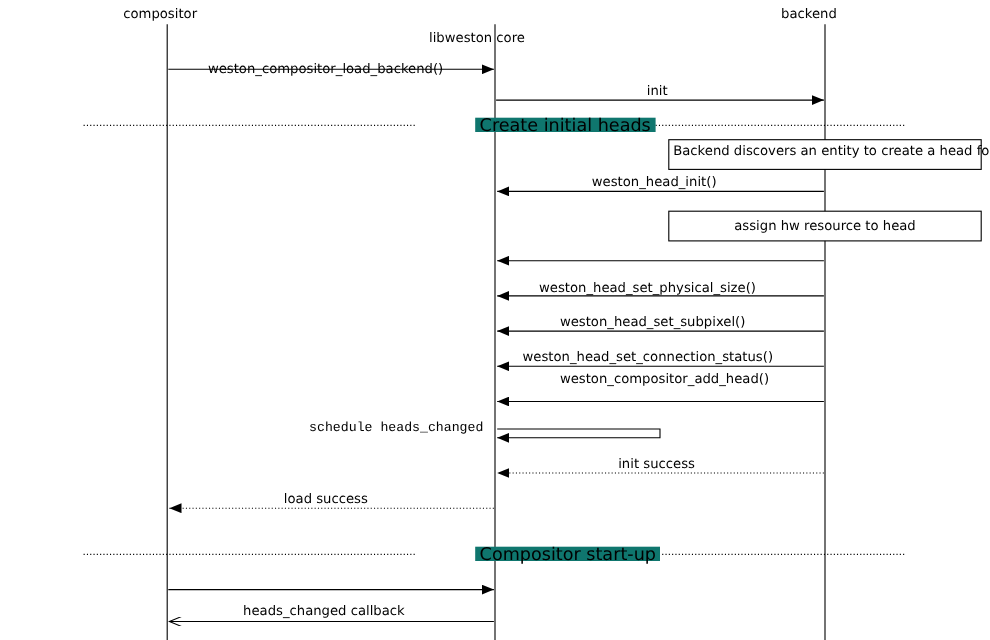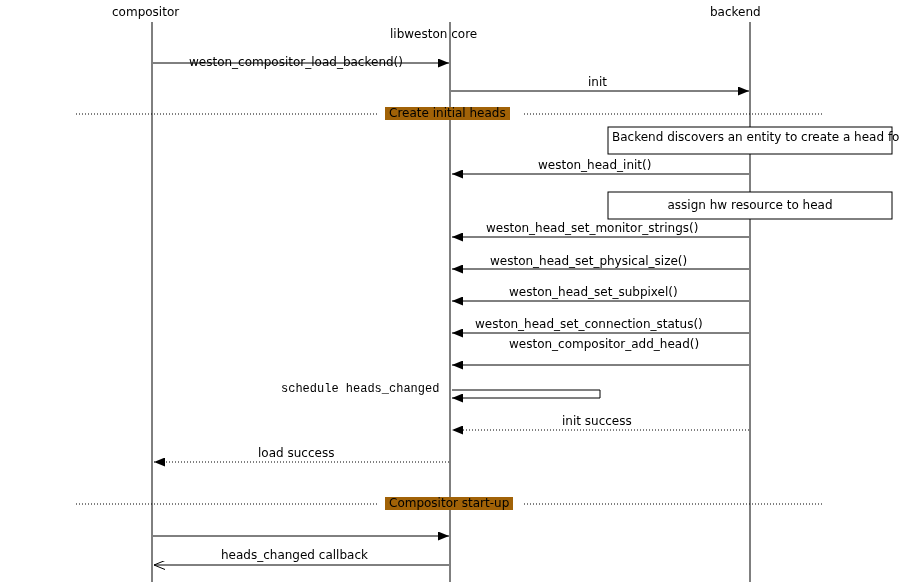--- a/index.html
+++ b/index.html
@@ -30,23 +30,24 @@
     line-height: 13px;
   }
   .actor-label {
     font-size: 12px;
     text-align: left;
   }
   .msg-label {
     font-size: 12px;
   }
   .sep-label {
-    font-size: 12px;
-    background: #a16207;
+    font-size: 16px;
+    background: #0f766e;
     padding: 0 4px;
+    margin-left: 47px;
   }
   .note-label {
     font-size: 12px;
     text-align: center;
     line-height: 14px;
   }
 </style>
 </head>
 <body>
 
@@ -101,21 +102,20 @@
     <rect x="608" y="192" width="284" height="27" fill="#ffffff" stroke="#000" stroke-width="1"></rect>
   </svg>
 
   <div class="lbl actor-label" style="left:112px; top:6px; width:80px;">compositor</div>
   <div class="lbl actor-label" style="left:390px; top:2px; width:120px;margin-top:26px;">libweston core</div>
   <div class="lbl actor-label" style="left:710px; top:6px; width:80px;">backend</div>
 
   <div class="lbl msg-label" style="left:189px; top:56px;">weston_compositor_load_backend()</div>
   <div class="lbl msg-label" style="left:588px; top:76px;">init</div>
   <div class="lbl msg-label" style="left:538px; top:159px;">weston_head_init()</div>
-  <div class="lbl msg-label" style="left:486px; top:222px;">weston_head_set_monitor_strings()</div>
   <div class="lbl msg-label" style="left:490px; top:255px;">weston_head_set_physical_size()</div>
   <div class="lbl msg-label" style="left:509px; top:286px;">weston_head_set_subpixel()</div>
   <div class="lbl msg-label" style="left:475px; top:318px;">weston_head_set_connection_status()</div>
   <div class="lbl msg-label" style="left:497px; top:338px;margin-left:12px;">weston_compositor_add_head()</div>
   <div class="lbl msg-label" style="left:281px; top:383px;font-family:Liberation Mono, monospace;">schedule heads_changed</div>
   <div class="lbl msg-label" style="left:562px; top:415px;">init success</div>
   <div class="lbl msg-label" style="left:258px; top:447px;">load success</div>
   <div class="lbl msg-label" style="left:221px; top:549px;">heads_changed callback</div>
 
   <div class="lbl sep-label" style="left:385px; top:107px;">Create initial heads</div>

